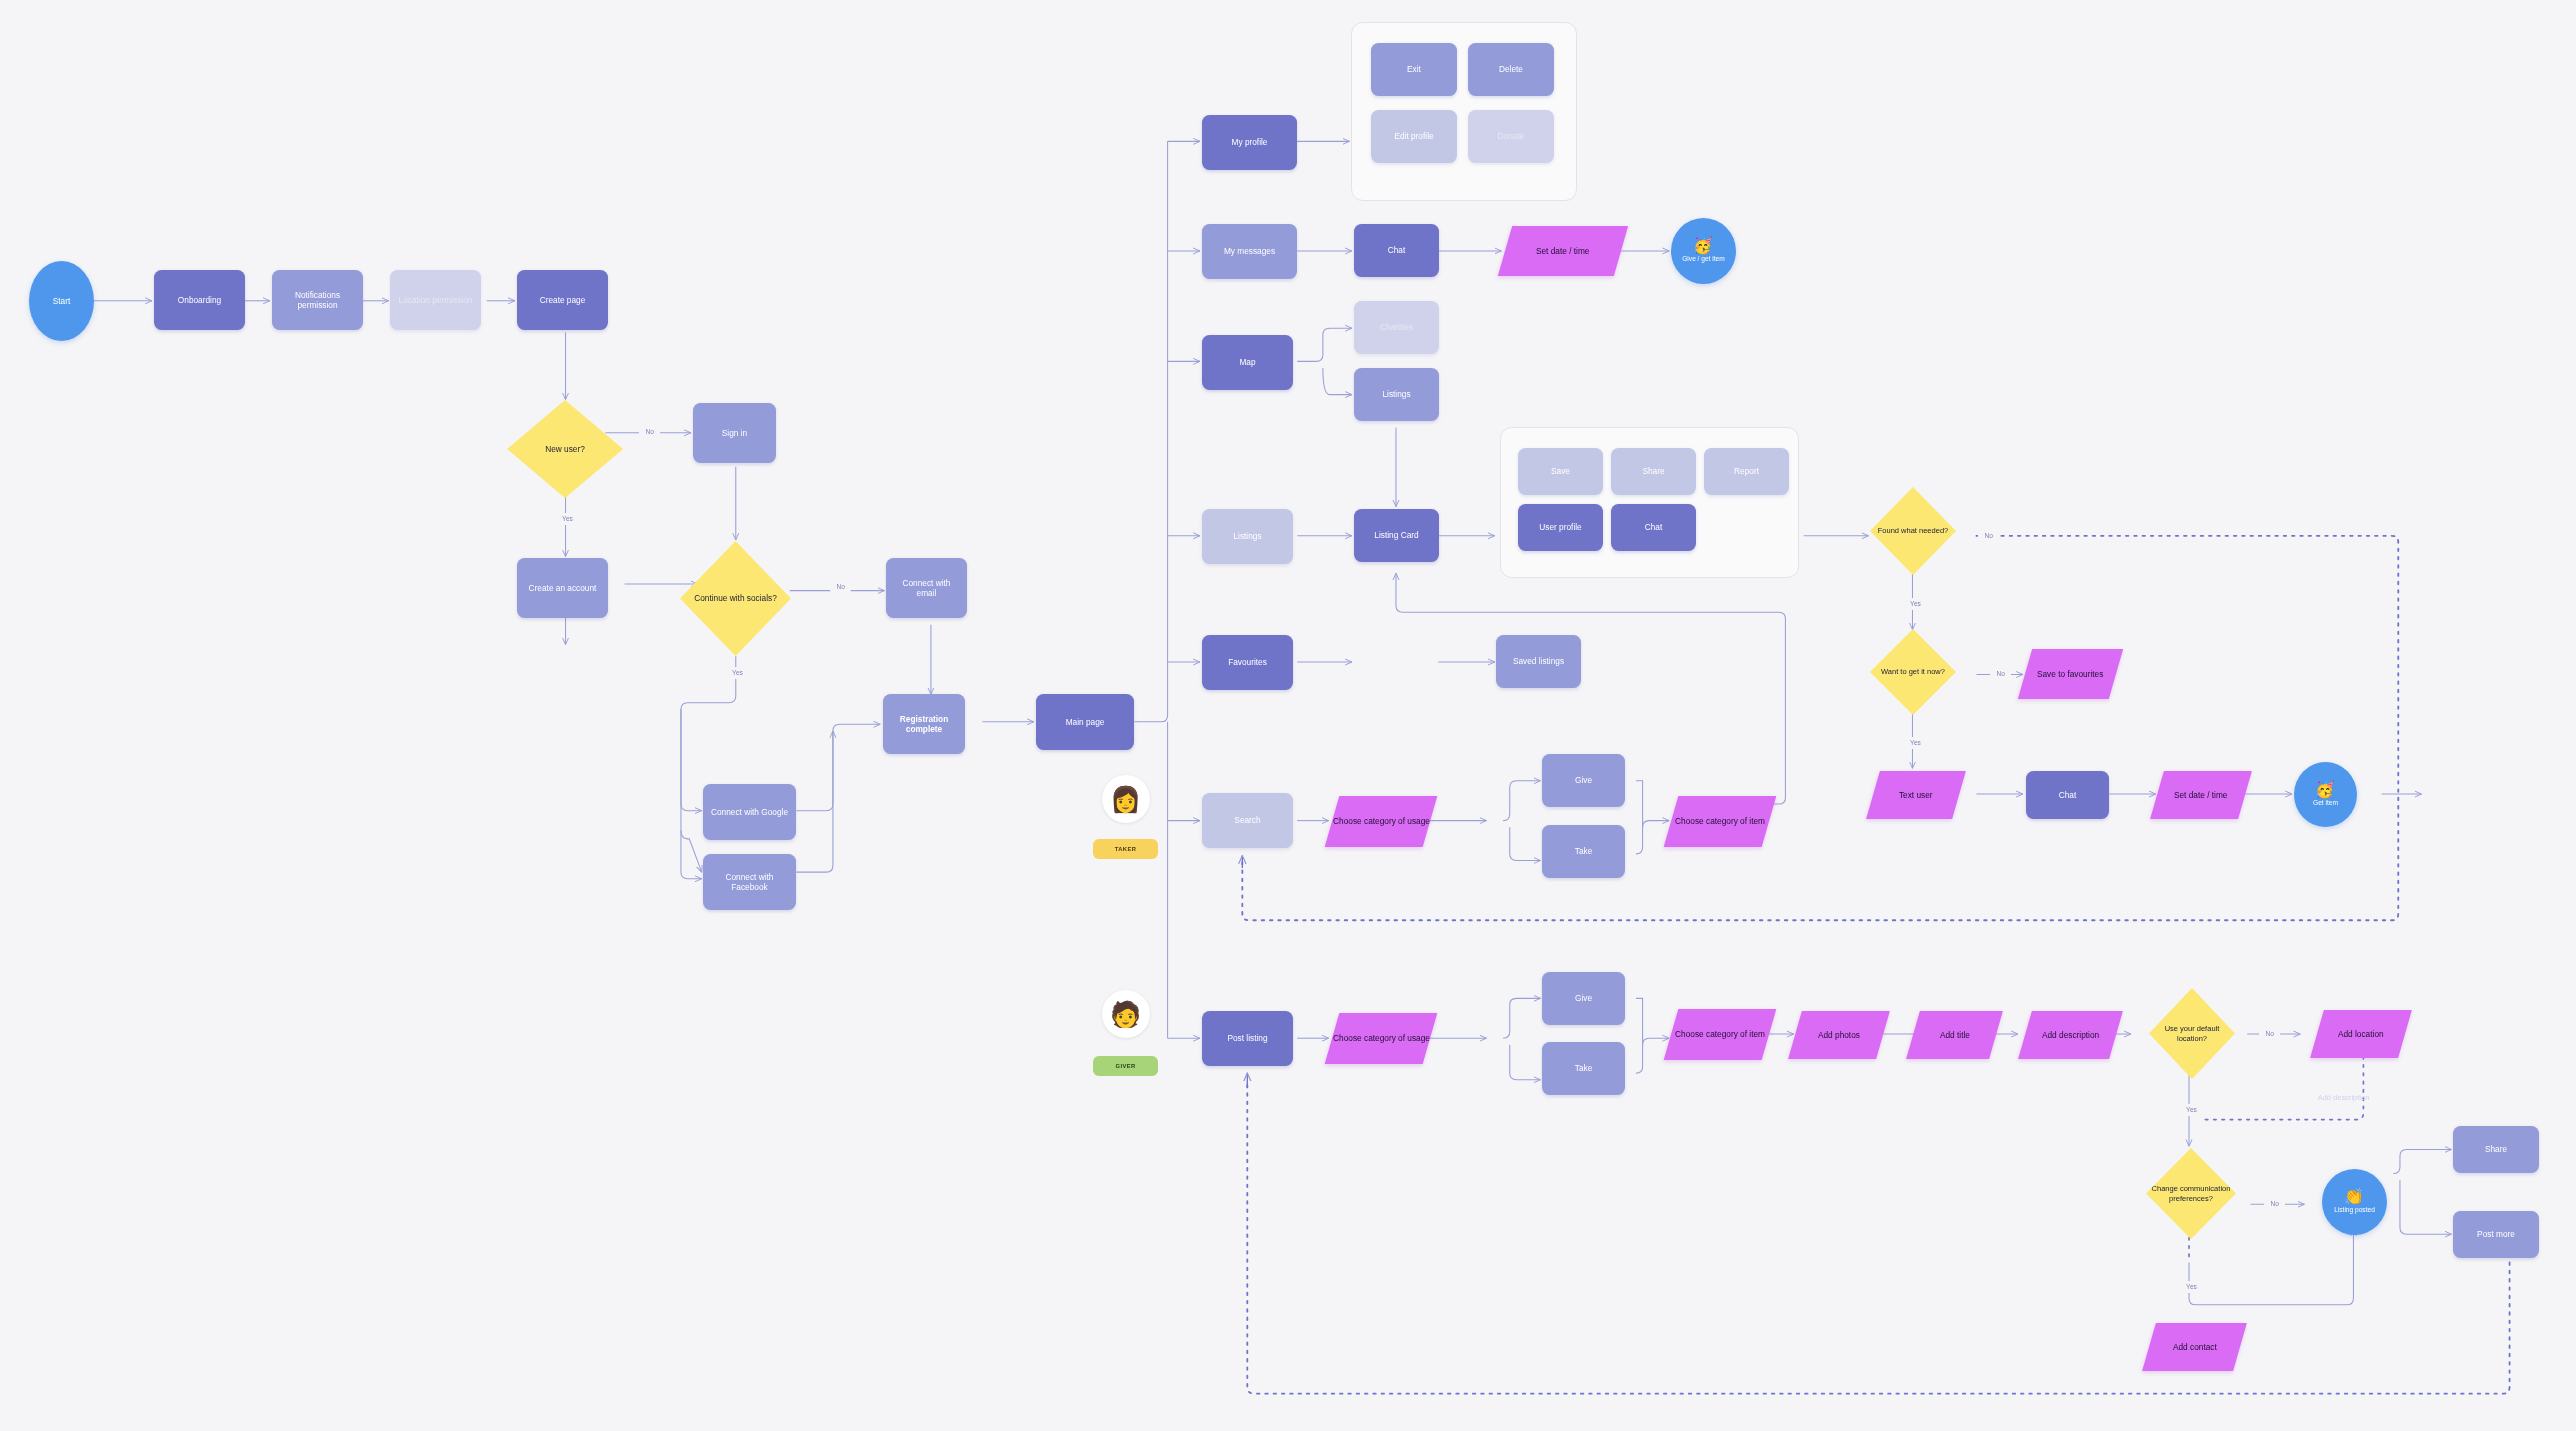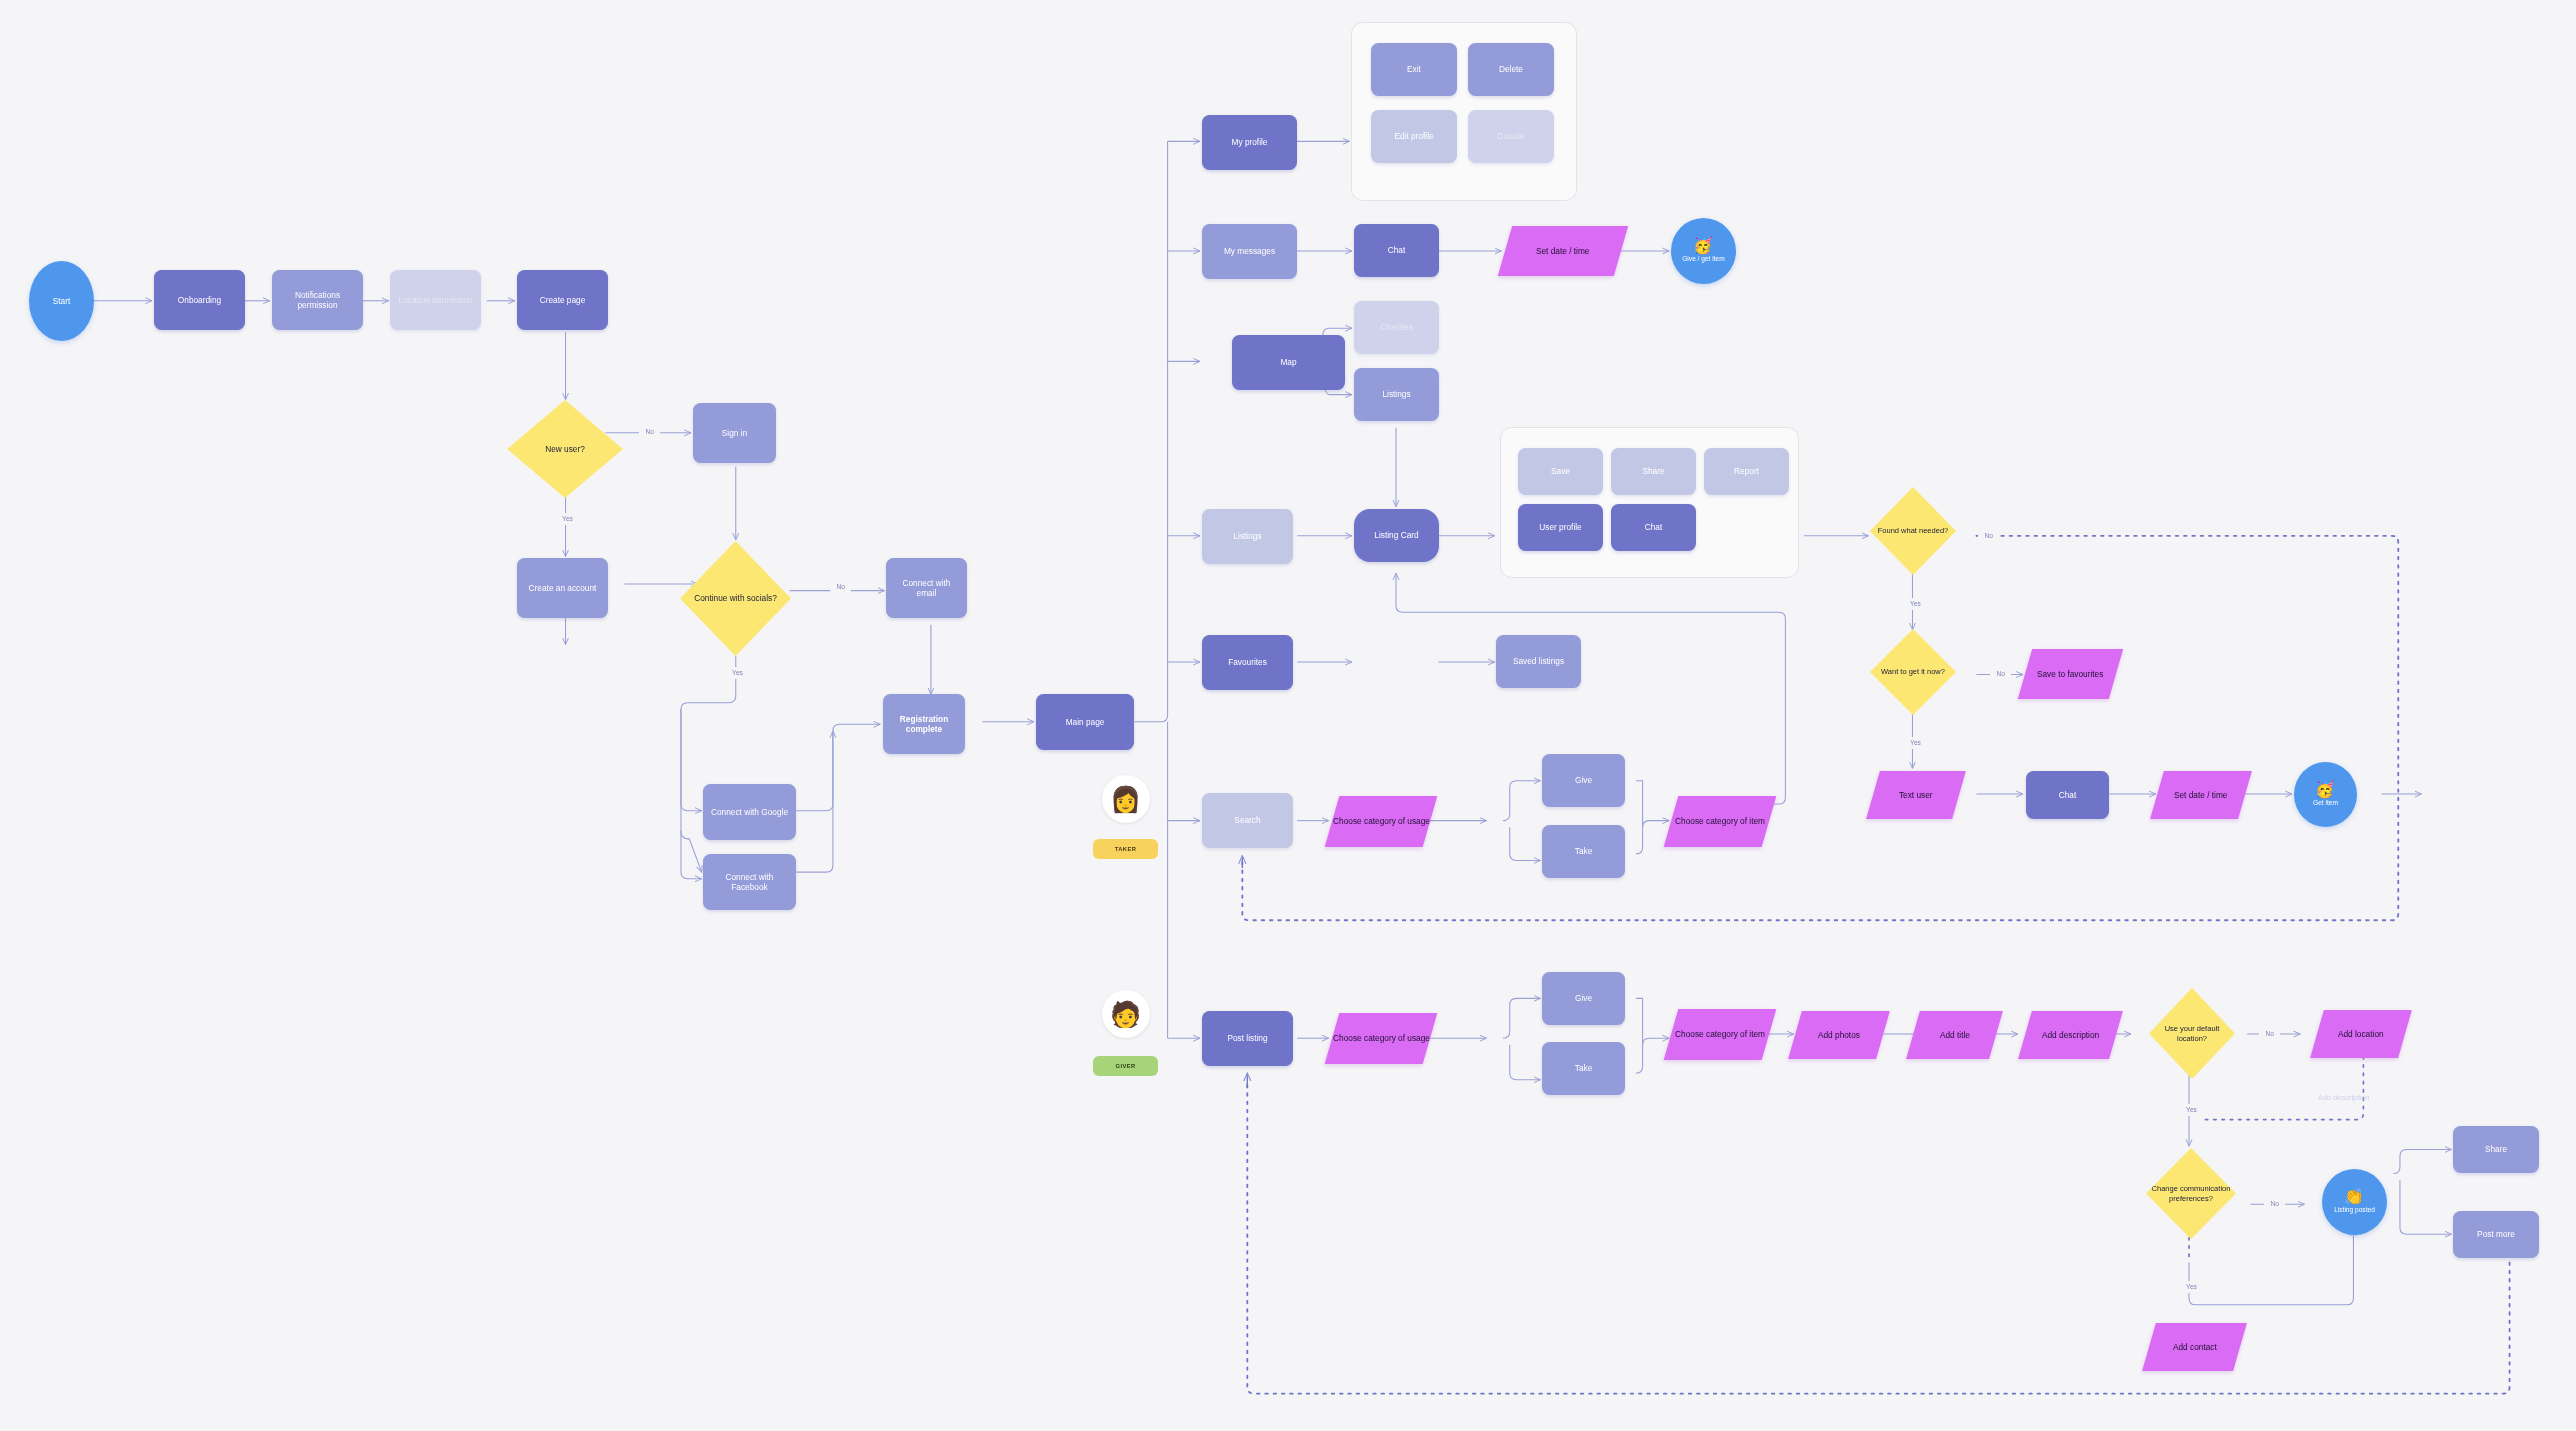--- a/index.html
+++ b/index.html
@@ -259,34 +259,34 @@
     <span>Chat</span>
   </div>
   <div class="node para" style="left:1505px;top:226px;width:116px;height:50px;font-size:8.3px;">
     <span>Set date / time</span>
   </div>
   <div class="node circle" style="left:1671px;top:218px;width:65px;height:66px;font-size:6.6px;">
     <span class="emo">🥳</span>
     <span>Give / get item</span>
   </div>
 
-  <div class="node rect r-dark" style="left:1202px;top:335px;width:113px;height:55px;font-size:8.3px;margin-left:30px;">
+  <div class="node rect r-dark" style="left:1202px;top:335px;width:91px;height:55px;font-size:8.3px;">
     <span>Map</span>
   </div>
   <div class="node rect r-xlight" style="left:1354px;top:301px;width:85px;height:53px;font-size:8.3px;color:#e6e8f4;">
     <span>Charities</span>
   </div>
   <div class="node rect r-mid" style="left:1354px;top:368px;width:85px;height:53px;font-size:8.3px;">
     <span>Listings</span>
   </div>
 
   <div class="node rect r-light" style="left:1202px;top:509px;width:91px;height:55px;font-size:8.3px;">
     <span>Listings</span>
   </div>
-  <div class="node rect r-dark" style="left:1354px;top:509px;width:85px;height:53px;font-size:8.3px;border-radius:16px;">
+  <div class="node rect r-dark" style="left:1354px;top:509px;width:85px;height:53px;font-size:8.3px;">
     <span>Listing Card</span>
   </div>
   <div class="group" style="left:1500px;top:427px;width:299px;height:151px;"></div>
   <div class="node rect r-light" style="left:1518px;top:448px;width:85px;height:47px;font-size:8.3px;">
     <span>Save</span>
   </div>
   <div class="node rect r-light" style="left:1611px;top:448px;width:85px;height:47px;font-size:8.3px;">
     <span>Share</span>
   </div>
   <div class="node rect r-light" style="left:1704px;top:448px;width:85px;height:47px;font-size:8.3px;">

